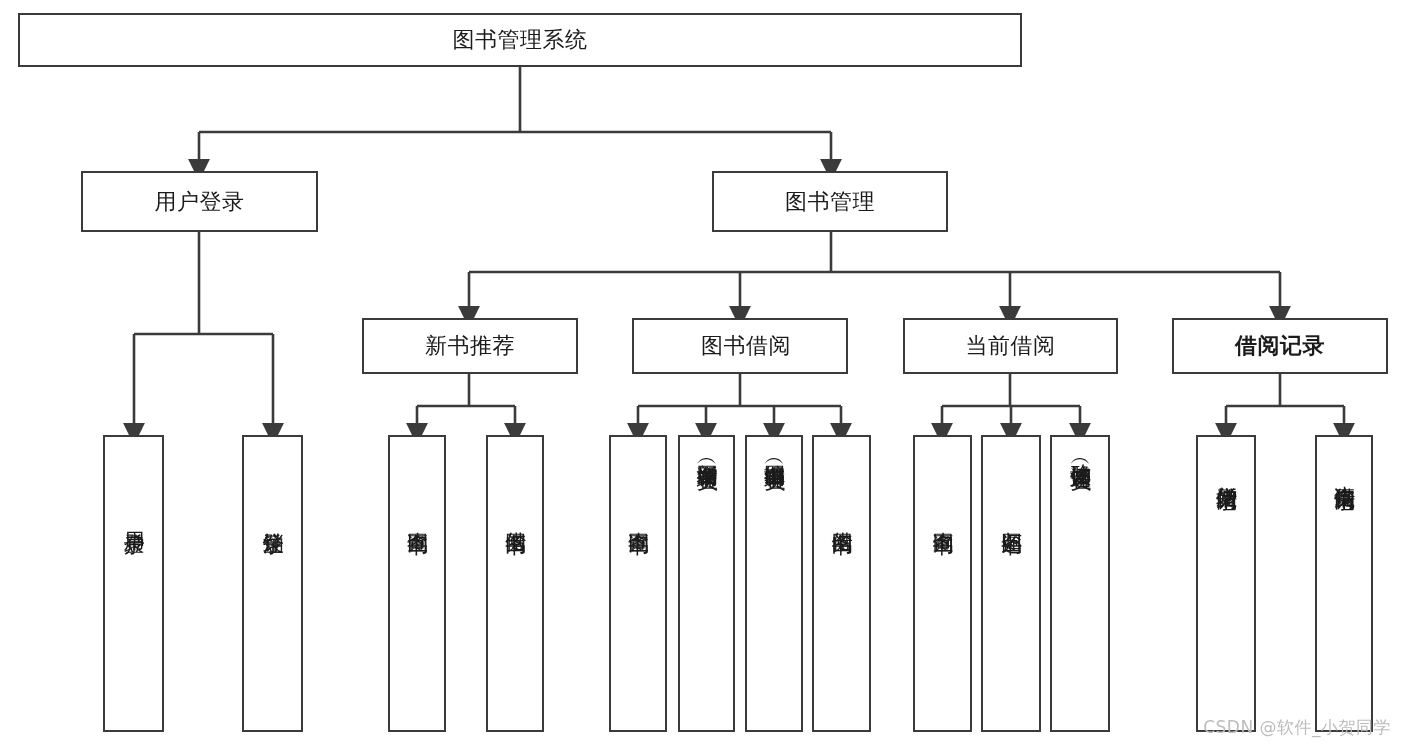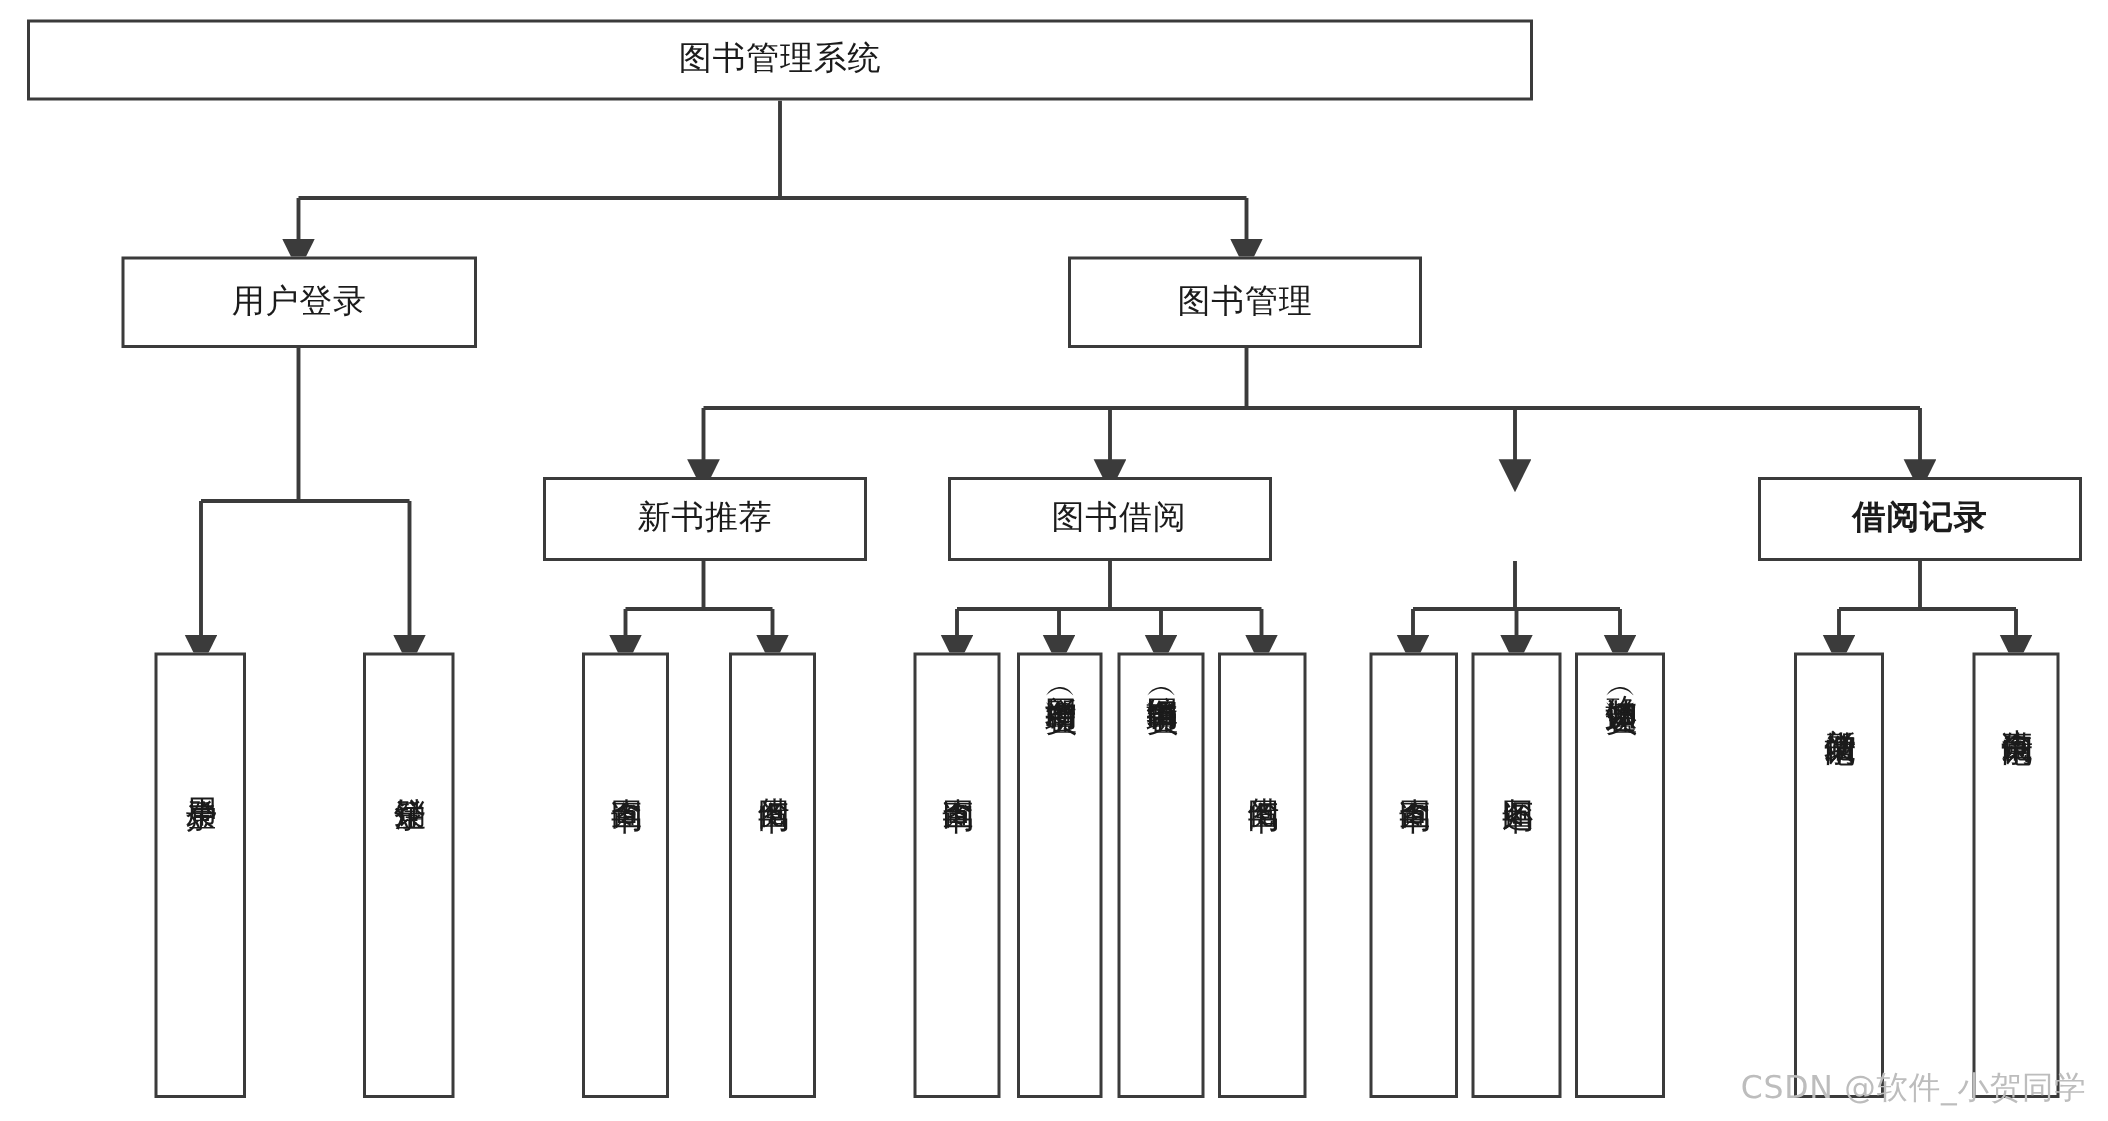--- a/index.html
+++ b/index.html
@@ -62,21 +62,21 @@
   .node.leaf.mid .node-label {
     padding-top: 22px;
   }
   .node.leaf.tall .node-label {
     padding-top: 0px;
   }
   #watermark {
     position: absolute;
     right: 14px;
     bottom: 8px;
-    font-size: 21px;
+    font-size: 17px;
     color: #bdbdbd;
     letter-spacing: 0.5px;
     z-index: 5;
     white-space: nowrap;
     pointer-events: none;
   }
 </style>
 </head>
 <body>
 
@@ -146,20 +146,23 @@
   <div class="node" style="left:712px; top:171px; width:236px; height:61px;">
     <span class="node-label">图书管理</span>
   </div>
 
   <div class="node" style="left:362px; top:318px; width:216px; height:56px;">
     <span class="node-label">新书推荐</span>
   </div>
   <div class="node" style="left:632px; top:318px; width:216px; height:56px;padding-left:12px;">
     <span class="node-label">图书借阅</span>
   </div>
+  <div class="node" style="left:903px; top:318px; width:215px; height:56px;">
+    <span class="node-label">当前借阅</span>
+  </div>
   <div class="node" style="left:1172px; top:318px; width:216px; height:56px;font-weight:bold;">
     <span class="node-label">借阅记录</span>
   </div>
 
   <div class="node leaf short" style="left:103px; top:435px; width:61px; height:297px;">
     <span class="node-label">用户登录</span>
   </div>
   <div class="node leaf short" style="left:242px; top:435px; width:61px; height:297px;">
     <span class="node-label">注销登录</span>
   </div>

